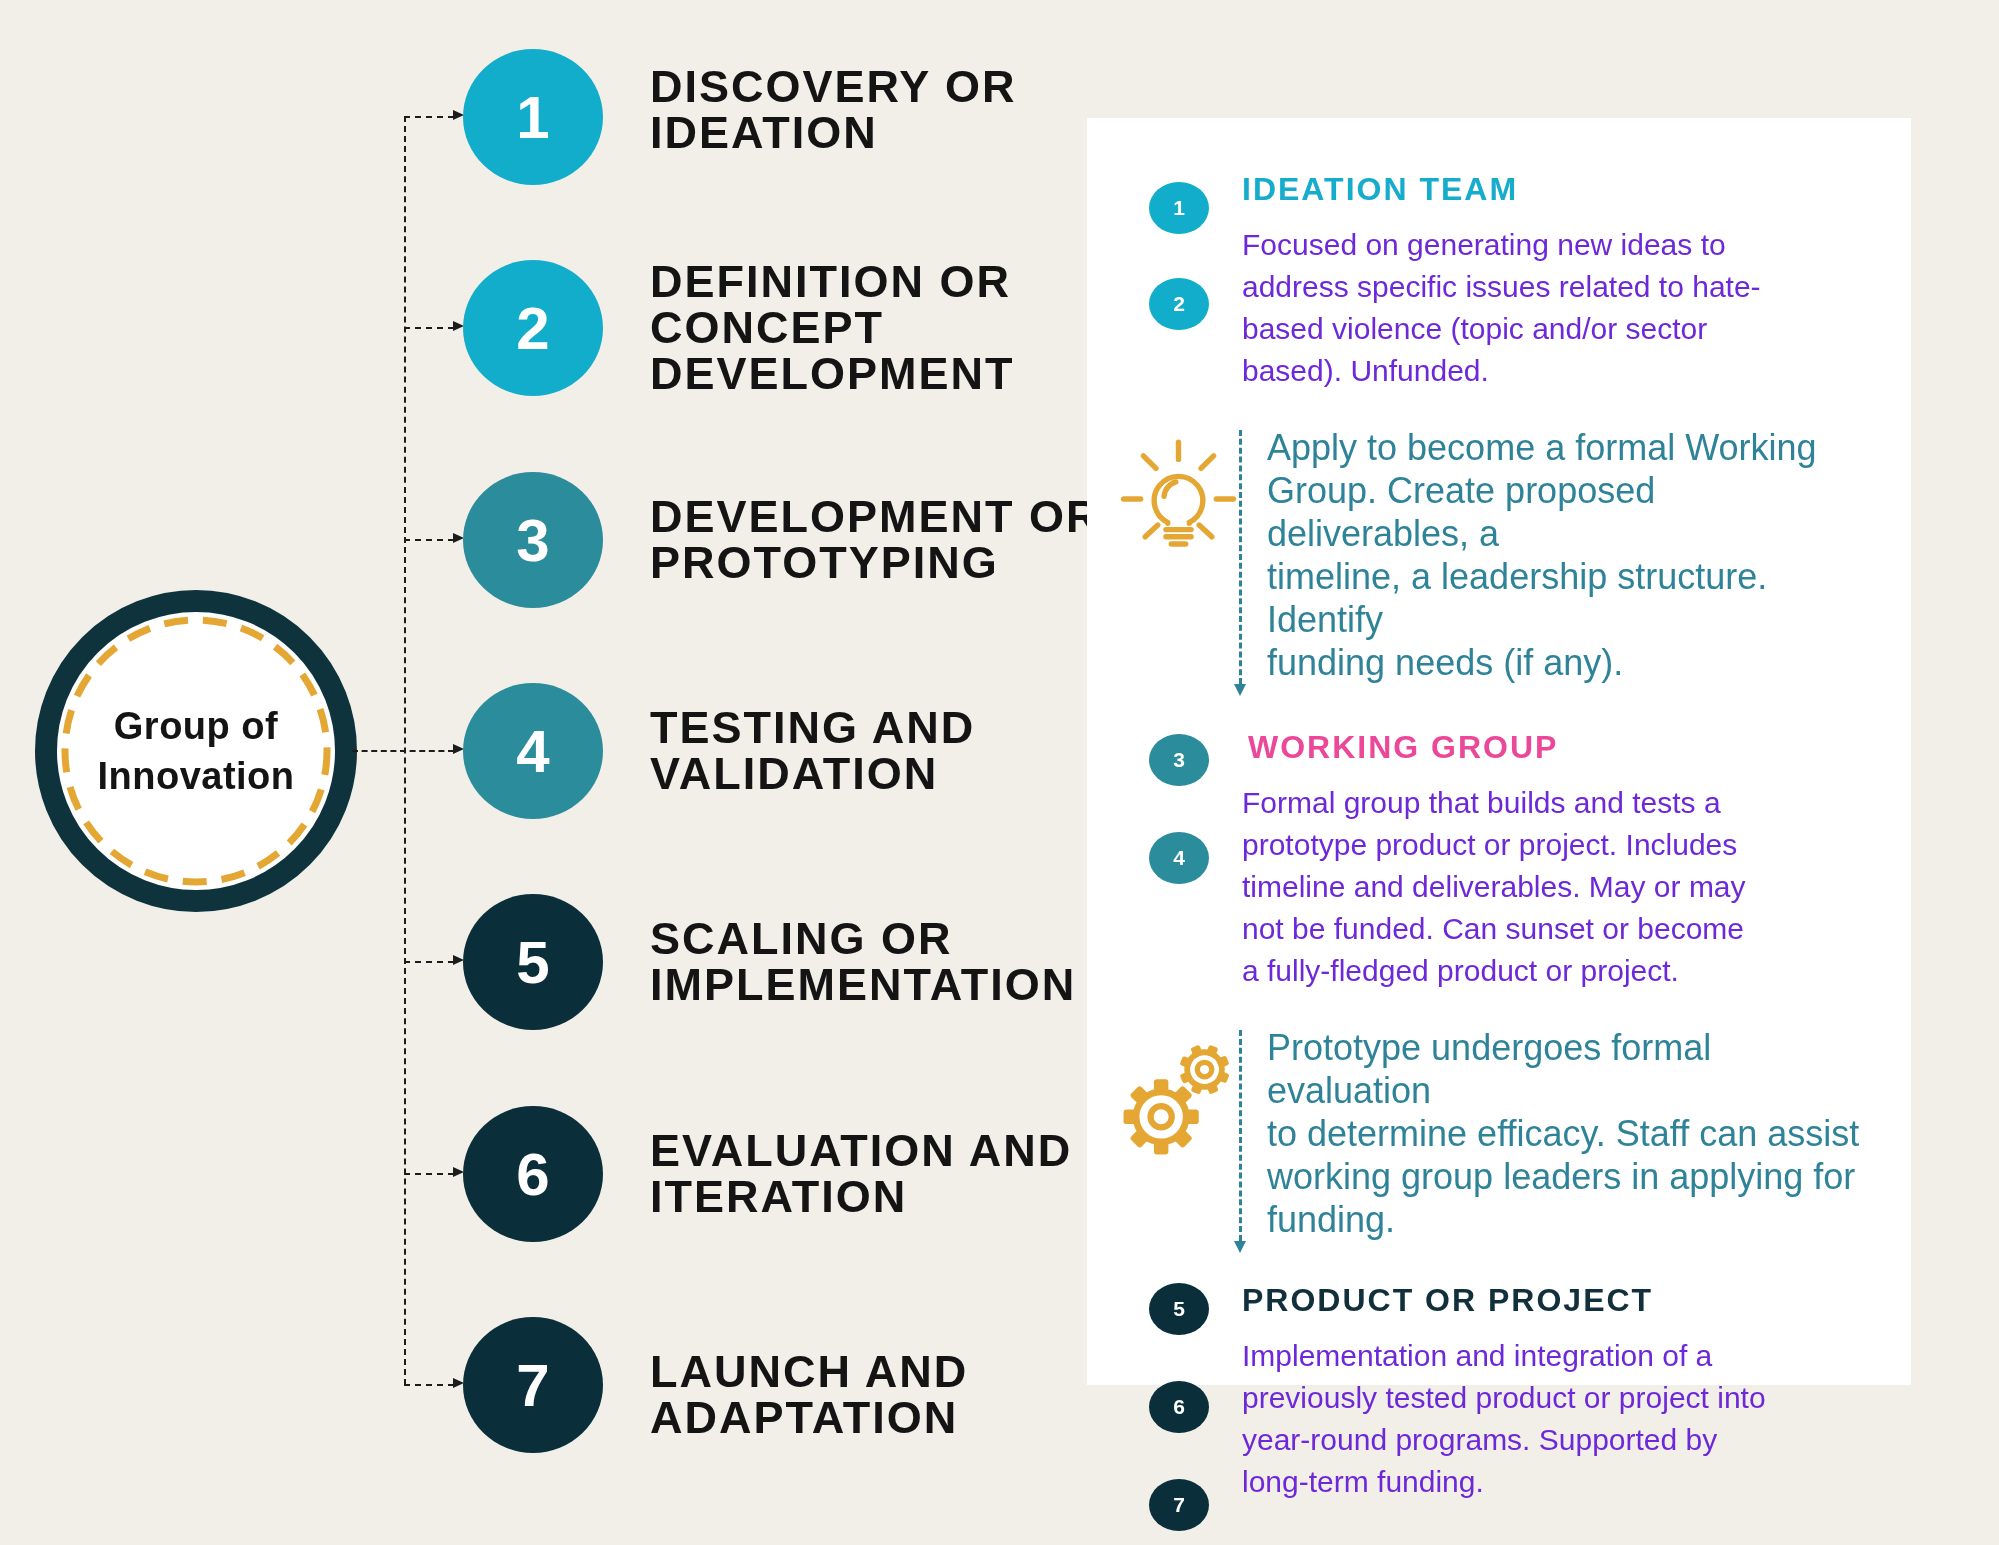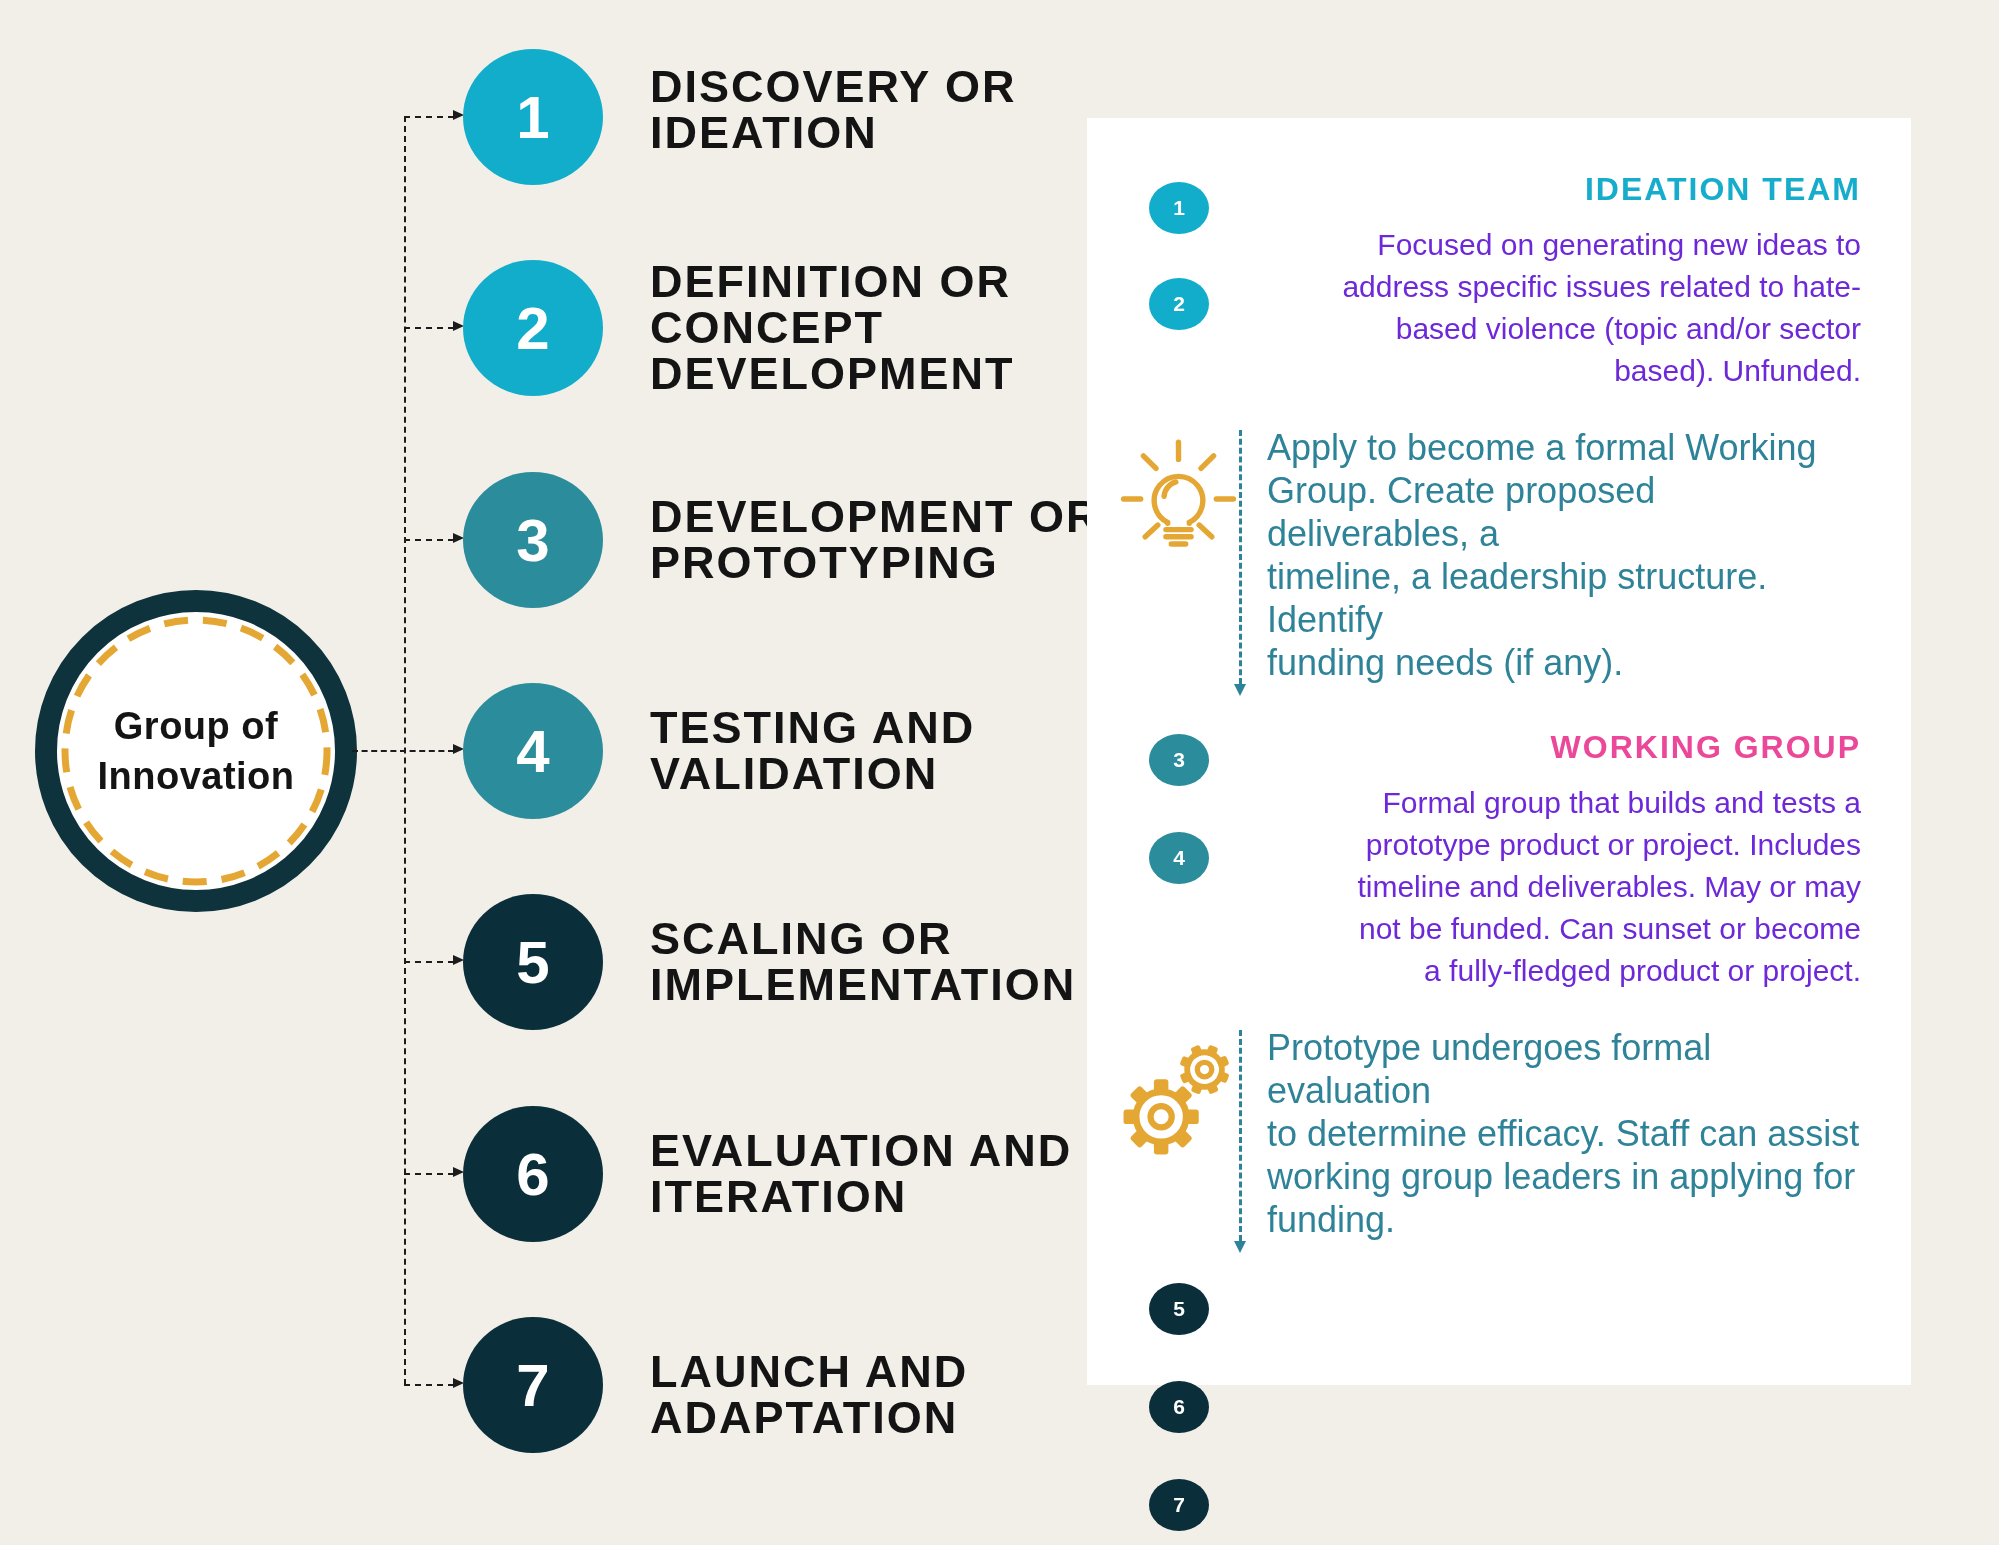--- a/index.html
+++ b/index.html
@@ -43,21 +43,21 @@
   }
   .section{display:flex;margin-left:32px;}
   .rail{width:93px;flex:0 0 93px;display:flex;flex-direction:column;align-items:flex-start;}
   .badge{
     width:60px;height:52px;border-radius:50%;display:flex;align-items:center;justify-content:center;
     color:#ffffff;font-size:21px;font-weight:700;
   }
   .sec-1 .rail{padding-top:12px;gap:44px;}
   .sec-2 .rail{padding-top:6px;gap:46px;}
   .sec-3 .rail{padding-top:2px;gap:46px;}
-  .sec-body{flex:1;text-align:right;}
+  .sec-body{flex:1;}
   .sec-heading{margin:0 0 16px 0;font-size:32px;line-height:38px;font-weight:700;letter-spacing:2px;}
   .h-cyan{color:#16ACCB;}
   .h-teal{color:#ec4899;margin-left:6px;}
   .h-navy{color:#11303C;}
   .para{
     margin:0;font-size:30px;line-height:42px;color:#6d28d9;white-space:pre-line;
   }
   .sec-2{margin-top:44px;}
   .sec-3{margin-top:40px;}
   .callout{display:flex;margin-top:32px;align-items:stretch;}
@@ -261,16 +261,23 @@
 working group leaders in applying for
 funding.</p>
     </div>
 
     <div class="section sec-3">
       <div class="rail">
         <div class="badge navy">5</div>
         <div class="badge navy">6</div>
         <div class="badge navy">7</div>
       </div>
+      <div class="sec-body">
+        <h2 class="sec-heading h-navy">PRODUCT OR PROJECT</h2>
+        <p class="para">Implementation and integration of a
+previously tested product or project into
+year-round programs. Supported by
+long-term funding.</p>
+      </div>
     </div>
 
   </div>
 </div>
 
 </body></html>

